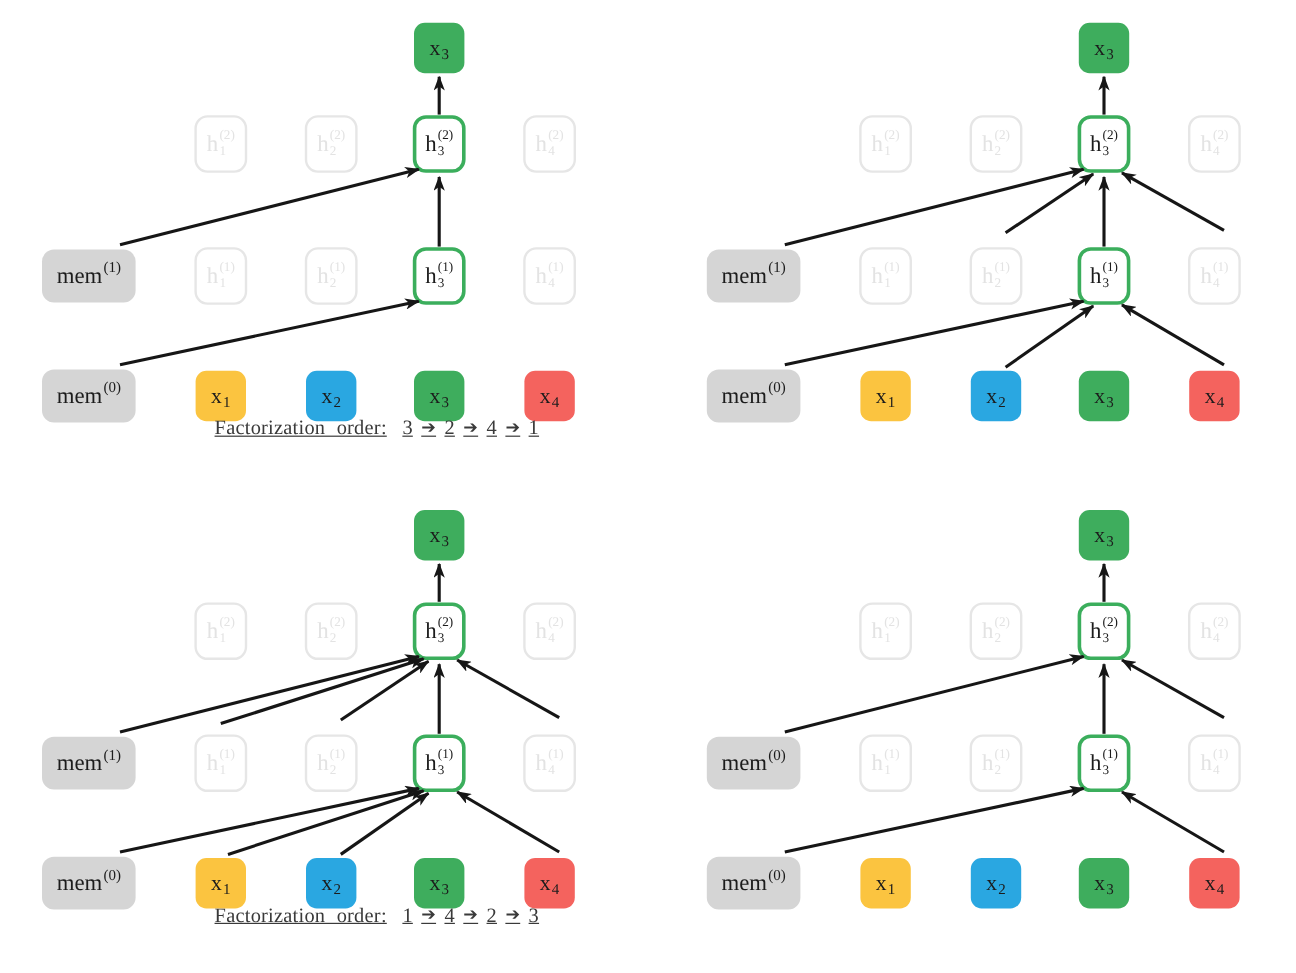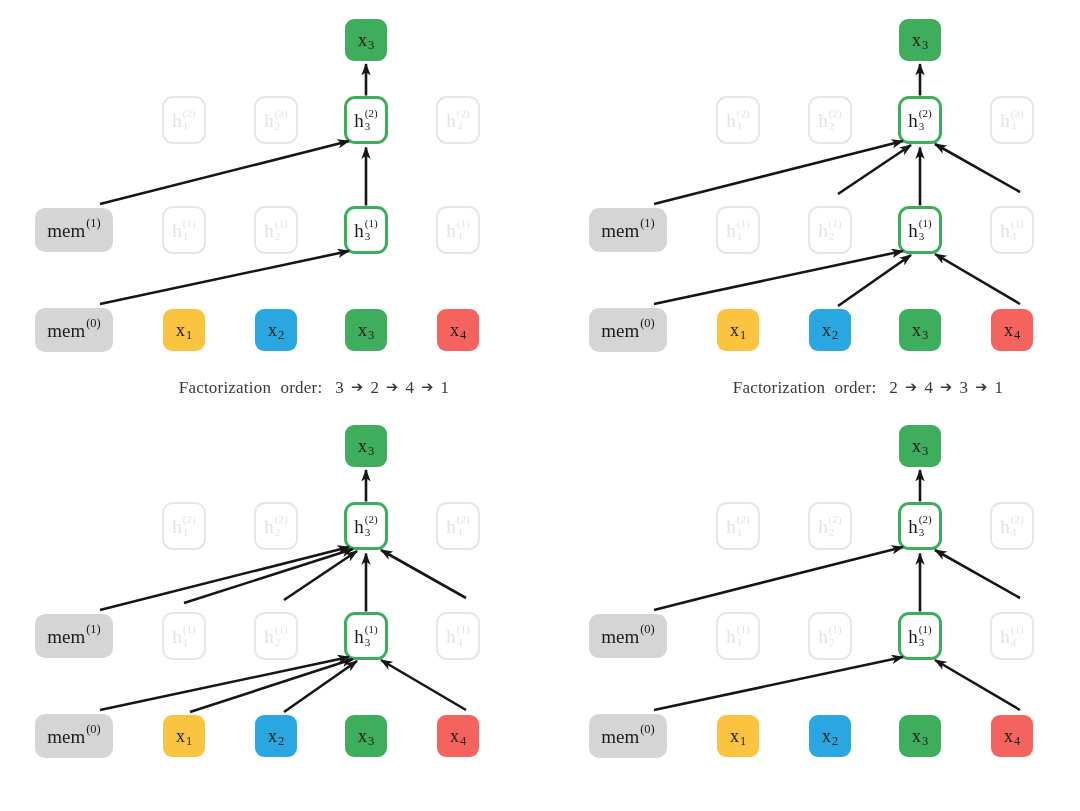--- a/index.html
+++ b/index.html
@@ -95,25 +95,26 @@
     left: 0;
     top: 0;
     width: 540px;
     height: 405px;
     pointer-events: none;
   }
 
   .caption {
     position: absolute;
     left: 316px;
-    top: 388px;
+    top: 357px;
     transform: translate(-50%, -50%);
     font-size: 17px;
     white-space: nowrap;
     letter-spacing: 0.2px;
+    text-decoration: underline;
   }
   .caption .cap-prefix { margin-right: 9px; word-spacing: 5px; }
   .caption .cap-num { margin: 0 4px; }
   .caption .cap-arrow {
     font-family: "DejaVu Sans", sans-serif;
     font-weight: bold;
     font-size: 14.5px;
     margin: 0 3px;
     position: relative;
     top: -1px;
@@ -377,21 +378,20 @@
           </defs>
           <line x1="366" y1="95.5" x2="366" y2="64" stroke="#161616" stroke-width="2.6" marker-end="url(#arrow-head-1)"></line>
           <line x1="100" y1="204" x2="349" y2="141" stroke="#161616" stroke-width="2.6" marker-end="url(#arrow-head-1)"></line>
           <line x1="284" y1="194" x2="357" y2="145" stroke="#161616" stroke-width="2.6" marker-end="url(#arrow-head-1)"></line>
           <line x1="366" y1="205.5" x2="366" y2="147.5" stroke="#161616" stroke-width="2.6" marker-end="url(#arrow-head-1)"></line>
           <line x1="466" y1="192" x2="381" y2="144" stroke="#161616" stroke-width="2.6" marker-end="url(#arrow-head-1)"></line>
           <line x1="100" y1="304" x2="349" y2="251" stroke="#161616" stroke-width="2.6" marker-end="url(#arrow-head-1)"></line>
           <line x1="284" y1="306" x2="357" y2="255" stroke="#161616" stroke-width="2.6" marker-end="url(#arrow-head-1)"></line>
           <line x1="466" y1="304" x2="381" y2="254" stroke="#161616" stroke-width="2.6" marker-end="url(#arrow-head-1)"></line>
         </svg>
-        <div class="caption" style="color: rgb(58, 58, 58);"><span class="cap-prefix">Factorization order:</span><span class="cap-num">2</span><span class="cap-arrow">➔</span><span class="cap-num">4</span><span class="cap-arrow">➔</span><span class="cap-num">3</span><span class="cap-arrow">➔</span><span class="cap-num">1</span></div>
       </div>
     </div>
     <div class="panel" style="left: 0px; top: 406px;">
       <div class="inner">
         <div class="node h-node faded" style="left: 184px; top: 120px; border-color: rgb(230, 230, 230); color: rgb(227, 227, 227);">
           <span class="lbl">
             <span class="base">h</span>
             <span class="ss">
               <span class="sup">(2)</span>
               <span class="sub">1</span>
@@ -513,20 +513,21 @@
           <line x1="100" y1="204" x2="349" y2="141" stroke="#161616" stroke-width="2.6" marker-end="url(#arrow-head-2)"></line>
           <line x1="184" y1="197" x2="353" y2="143" stroke="#161616" stroke-width="2.6" marker-end="url(#arrow-head-2)"></line>
           <line x1="284" y1="194" x2="357" y2="145" stroke="#161616" stroke-width="2.6" marker-end="url(#arrow-head-2)"></line>
           <line x1="366" y1="205.5" x2="366" y2="147.5" stroke="#161616" stroke-width="2.6" marker-end="url(#arrow-head-2)"></line>
           <line x1="466" y1="192" x2="381" y2="144" stroke="#161616" stroke-width="2.6" marker-end="url(#arrow-head-2)"></line>
           <line x1="100" y1="304" x2="349" y2="251" stroke="#161616" stroke-width="2.6" marker-end="url(#arrow-head-2)"></line>
           <line x1="190" y1="306" x2="353" y2="253" stroke="#161616" stroke-width="2.6" marker-end="url(#arrow-head-2)"></line>
           <line x1="284" y1="306" x2="357" y2="255" stroke="#161616" stroke-width="2.6" marker-end="url(#arrow-head-2)"></line>
           <line x1="466" y1="304" x2="381" y2="254" stroke="#161616" stroke-width="2.6" marker-end="url(#arrow-head-2)"></line>
         </svg>
+        <div class="caption" style="color: rgb(58, 58, 58);"><span class="cap-prefix">Factorization order:</span><span class="cap-num">1</span><span class="cap-arrow">➔</span><span class="cap-num">4</span><span class="cap-arrow">➔</span><span class="cap-num">2</span><span class="cap-arrow">➔</span><span class="cap-num">3</span></div>
       </div>
     </div>
     <div class="panel right" style="left: 540px; top: 406px;">
       <div class="inner">
         <div class="node h-node faded" style="left: 184px; top: 120px; border-color: rgb(230, 230, 230); color: rgb(227, 227, 227);">
           <span class="lbl">
             <span class="base">h</span>
             <span class="ss">
               <span class="sup">(2)</span>
               <span class="sub">1</span>

